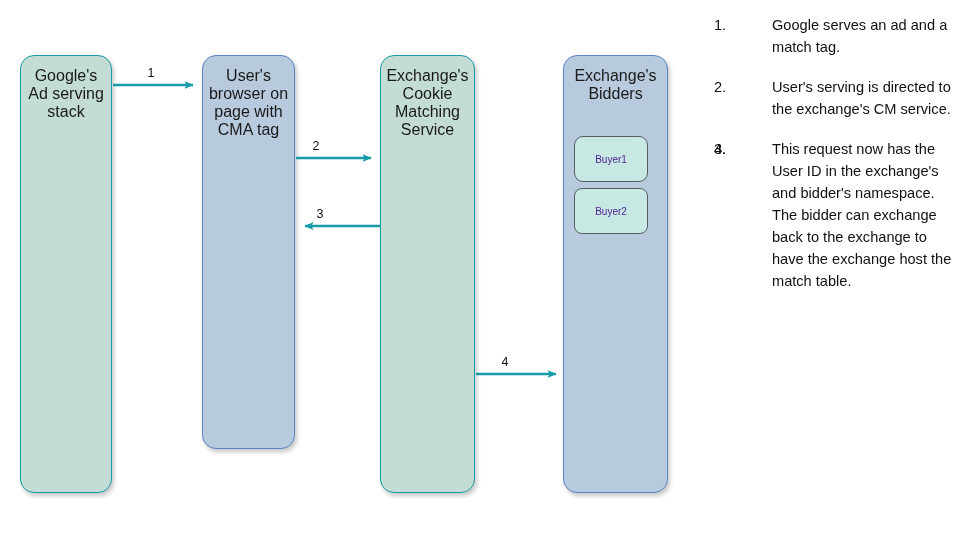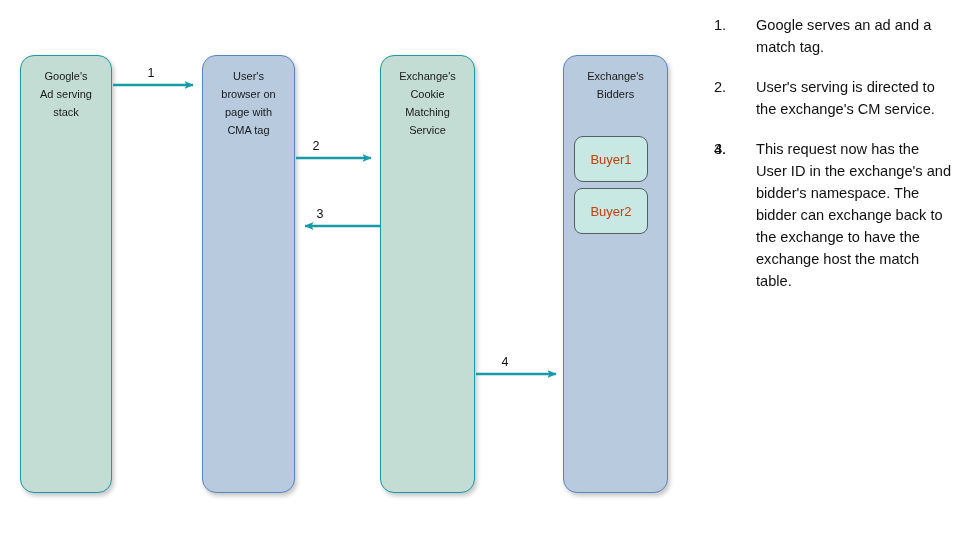--- a/index.html
+++ b/index.html
@@ -37,47 +37,47 @@
   }
   .flow-box.blue {
     background: #b8cade;
     border: 1px solid #5b84c4;
   }
   .flow-title {
     position: absolute;
     left: 0;
     right: 0;
     top: 11px;
-    font-size: 11px;
+    font-size: 16px;
     line-height: 18px;
     color: #1a1a1a;
     text-align: center;
     white-space: pre-line;
   }
 
   
   #box-google   { left: 20px;  top: 55px; width: 92px;  height: 438px; }
-  #box-browser  { left: 202px; top: 55px; width: 93px;  height: 438px; }
+  #box-browser  { left: 202px; top: 55px; width: 93px;  height: 394px; }
   #box-cms      { left: 380px; top: 55px; width: 95px;  height: 438px; }
   #box-bidders  { left: 563px; top: 55px; width: 105px; height: 438px; }
 
   
   .buyer-box {
     position: absolute;
     left: 574px;
     width: 74px;
     height: 46px;
     box-sizing: border-box;
     background: #c8e8e4;
     border: 1px solid #555f63;
     border-radius: 9px;
-    font-size: 13px;
+    font-size: 10px;
     line-height: 46px;
     text-align: center;
-    color: #c2410c;
+    color: #4c1d95;
   }
   #buyer-1 { top: 136px; }
   #buyer-2 { top: 188px; border-radius: 8px; }
   #buyer-3 { top: 252px; }
   #buyer-n { top: 386px; }
   .arrow-label {
     position: absolute;
     font-size: 12.5px;
     color: #111;
     line-height: 14px;
@@ -103,21 +103,21 @@
   }
   .step-num {
     position: absolute;
     left: 8px;
     top: 0;
     width: 34px;
     font-size: 14.6px;
     line-height: 22px;
     color: #111111;
   }
-  .step-text { display: block; }
+  .step-text { display: block; margin-left: 16px; }
 </style>
 </head>
 <body>
 
 <div id="canvas">
 
   <div class="flow-box green" id="box-google">
     <div class="flow-title">Google's
 Ad serving
 stack</div>

